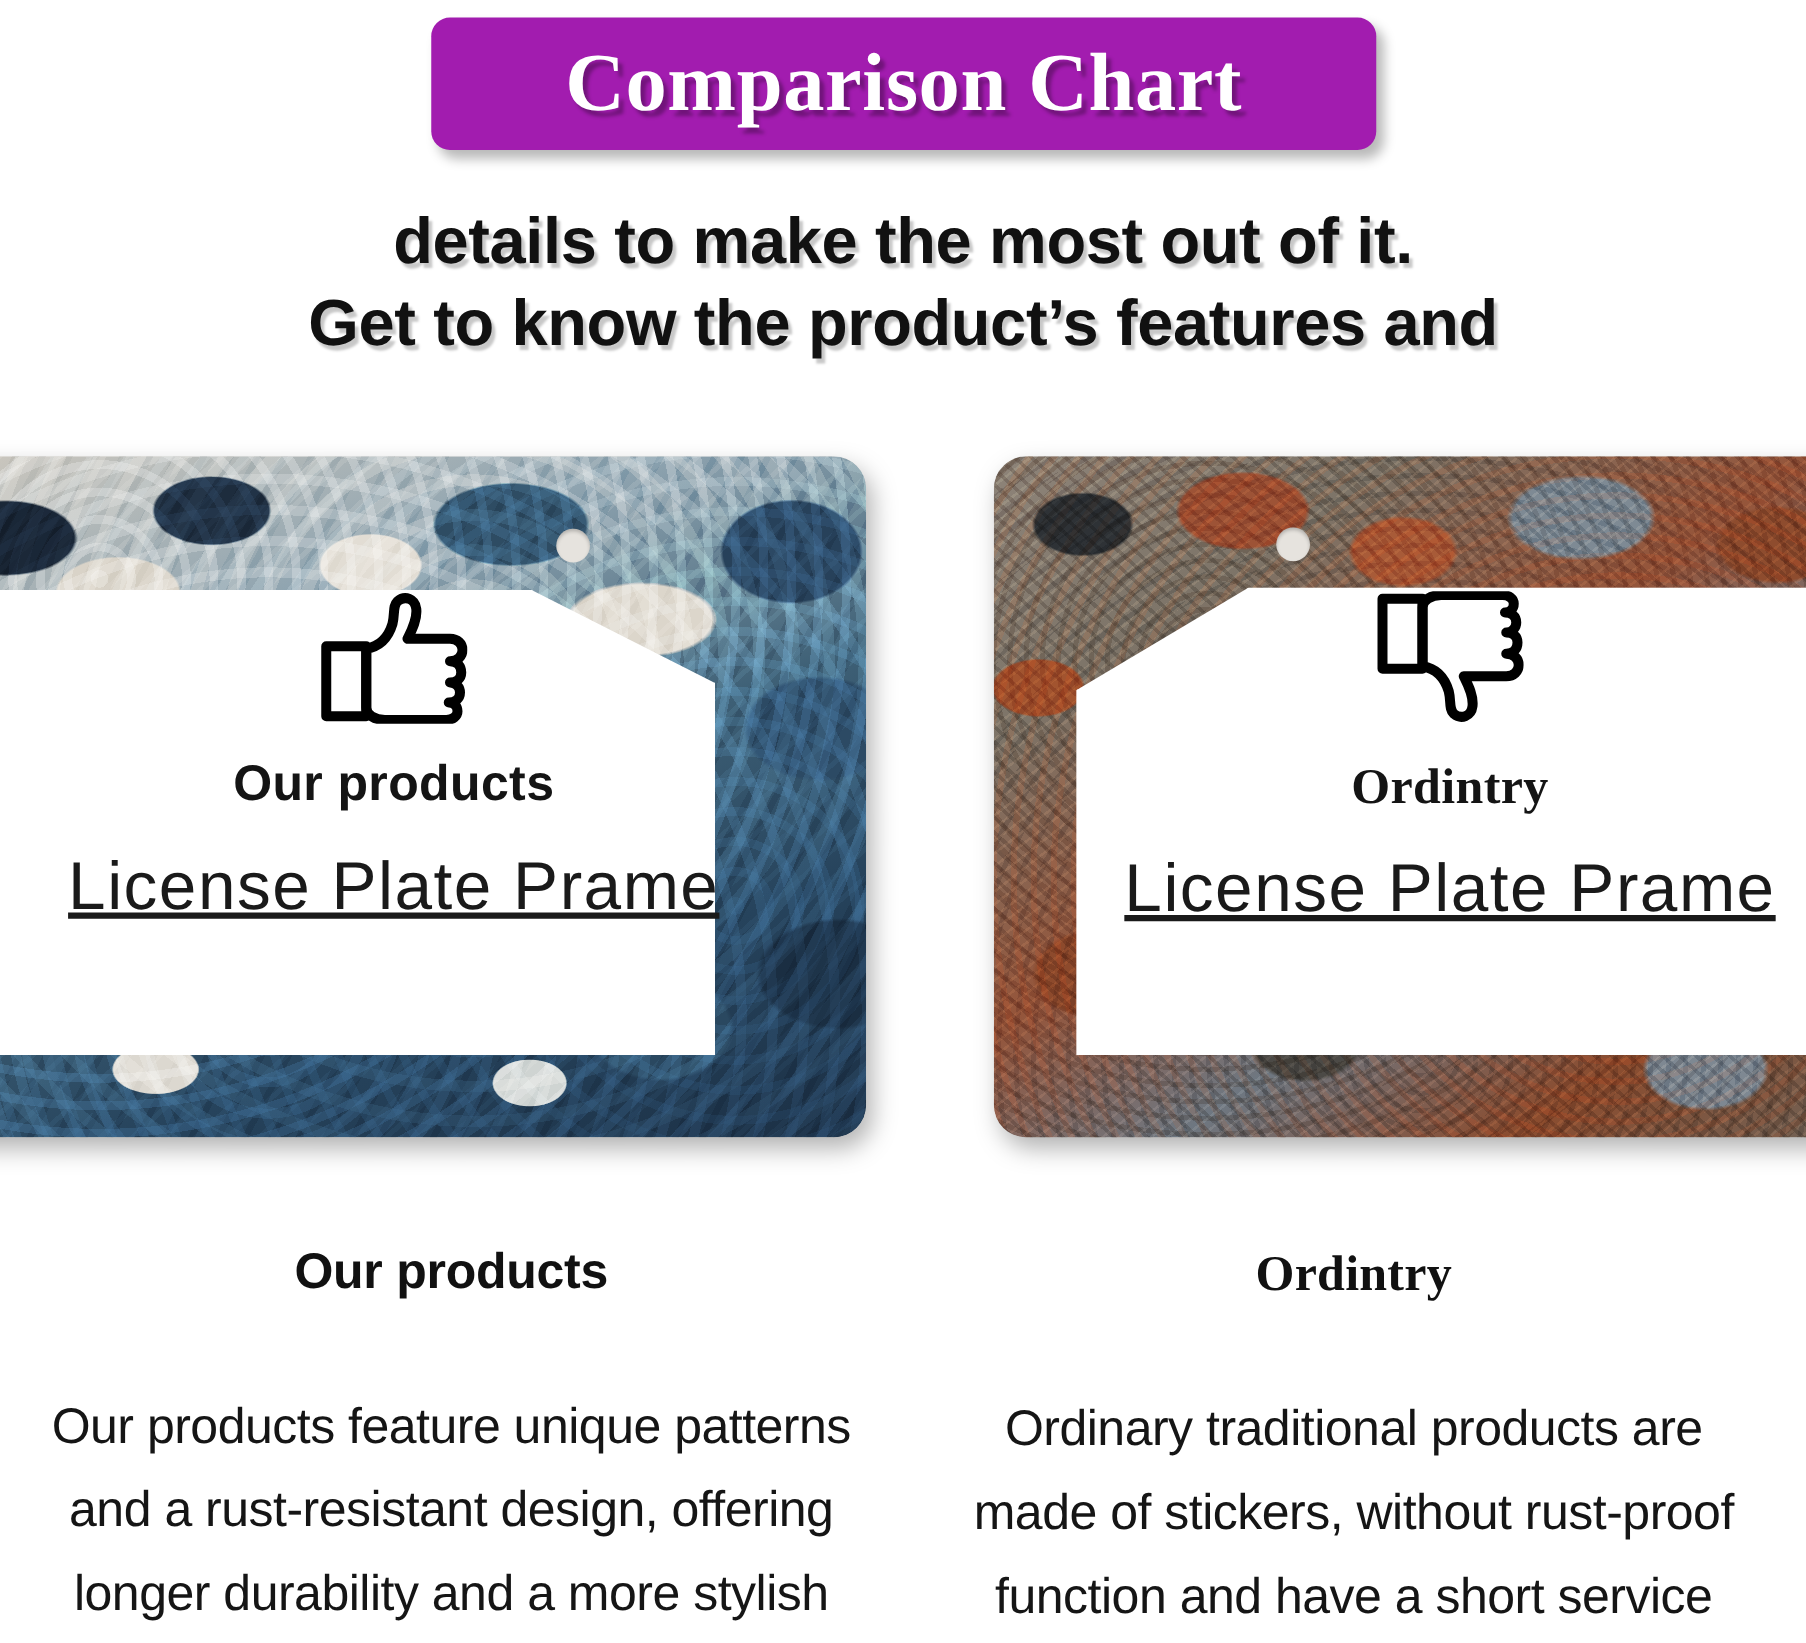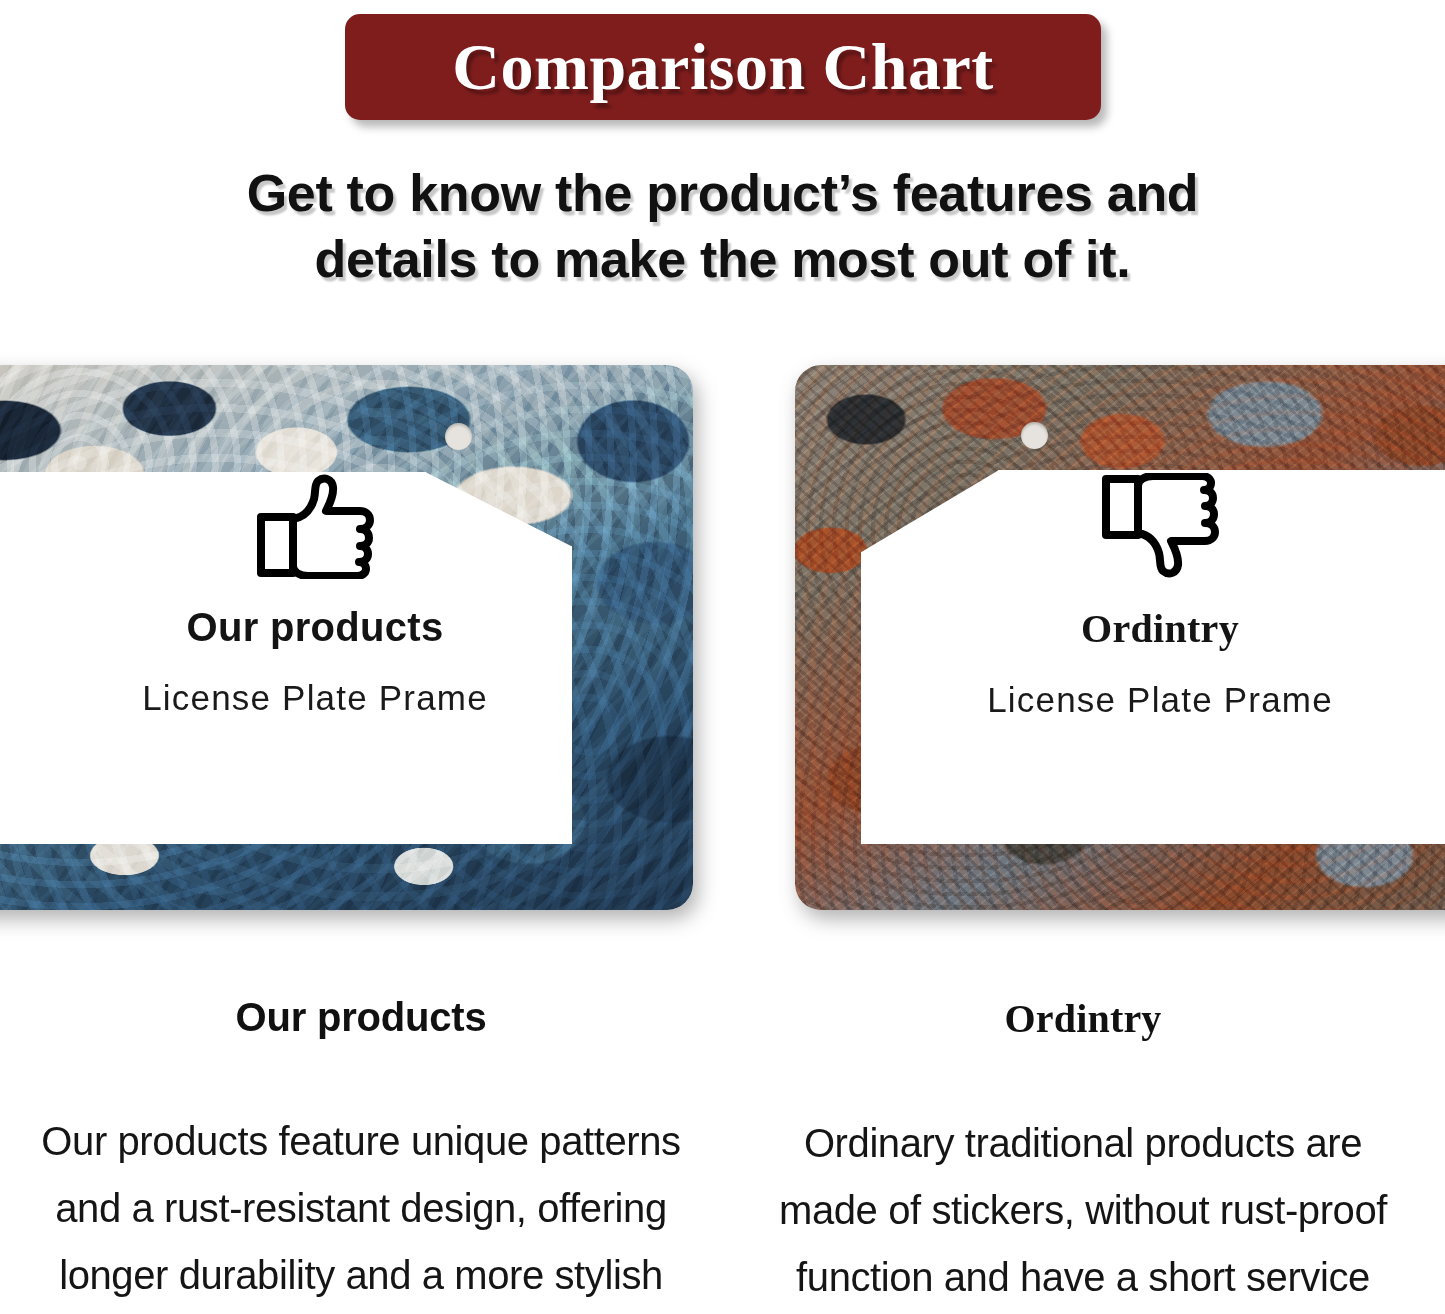--- a/index.html
+++ b/index.html
@@ -15,21 +15,21 @@
     font-family: "Liberation Sans", sans-serif;
   }
 
   
   .title-banner {
     position: absolute;
     left: 345px;
     top: 14px;
     width: 756px;
     height: 106px;
-    background: #7f1d1d;
+    background: #a21caf;
     border-radius: 15px;
     box-shadow: 6px 7px 9px rgba(0,0,0,0.28);
     display: flex;
     align-items: center;
     justify-content: center;
   }
   .title-text {
     font-family: "Liberation Serif", serif;
     font-weight: bold;
     font-size: 66px;
@@ -223,24 +223,25 @@
     font-family: "Liberation Serif", serif;
     font-weight: bold;
     font-size: 40px;
     color: #141414;
     letter-spacing: 0.3px;
   }
   .plate-sub {
     margin-top: 28px;
     font-family: "Liberation Sans", sans-serif;
     font-weight: 300;
-    font-size: 35px;
+    font-size: 54px;
     color: #1a1a1a;
     letter-spacing: 1.2px;
     white-space: nowrap;
+    text-decoration: underline;
   }
 
   
   .bottom-cols {
     position: absolute;
     left: 0;
     top: 995px;
     width: 1445px;
     display: flex;
   }
@@ -276,22 +277,22 @@
   }
 </style>
 </head>
 <body>
 
 <div class="title-banner">
   <span class="title-text">Comparison Chart</span>
 </div>
 
 <div class="subtitle">
+  <span class="ln">details to make the most out of it.</span>
   <span class="ln">Get to know the product’s features and</span>
-  <span class="ln">details to make the most out of it.</span>
 </div>
 
 <div class="frames-area">
 
   <div class="plate-frame plate-left">
     <div class="plate-texture tex-wave"></div>
     <div class="mount-hole hole-left"></div>
     <div class="plate-window"></div>
   </div>
 

